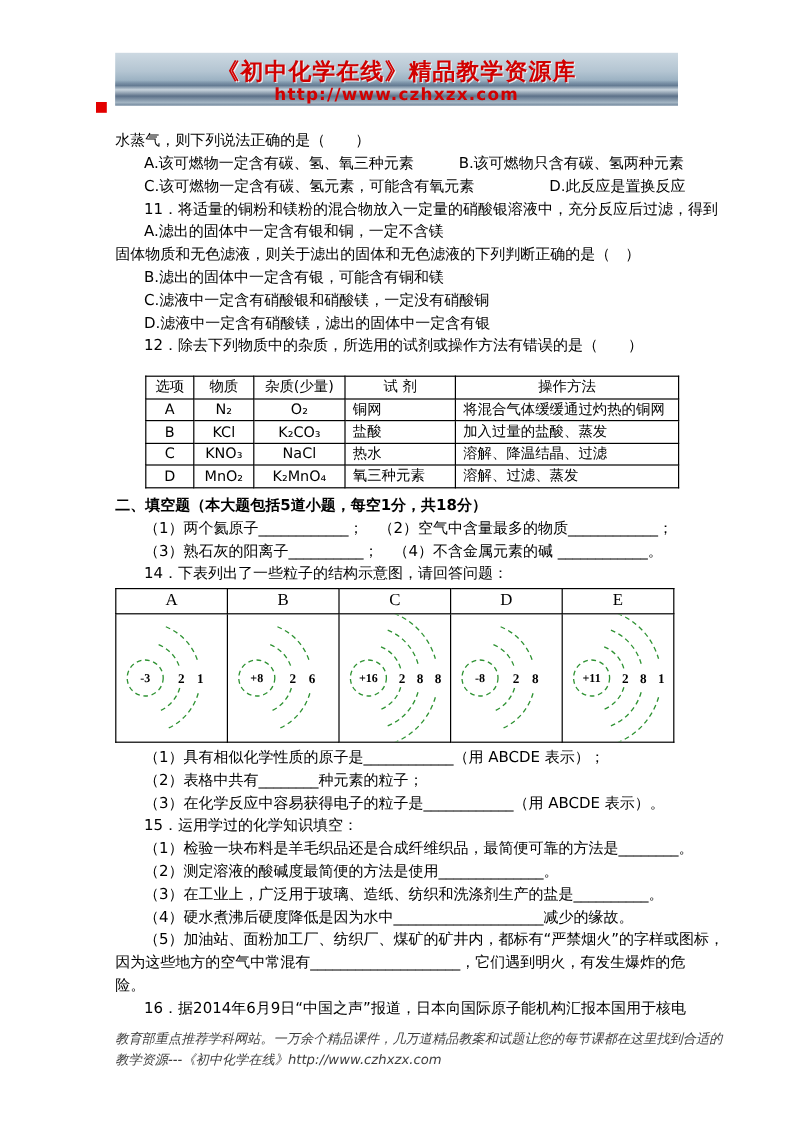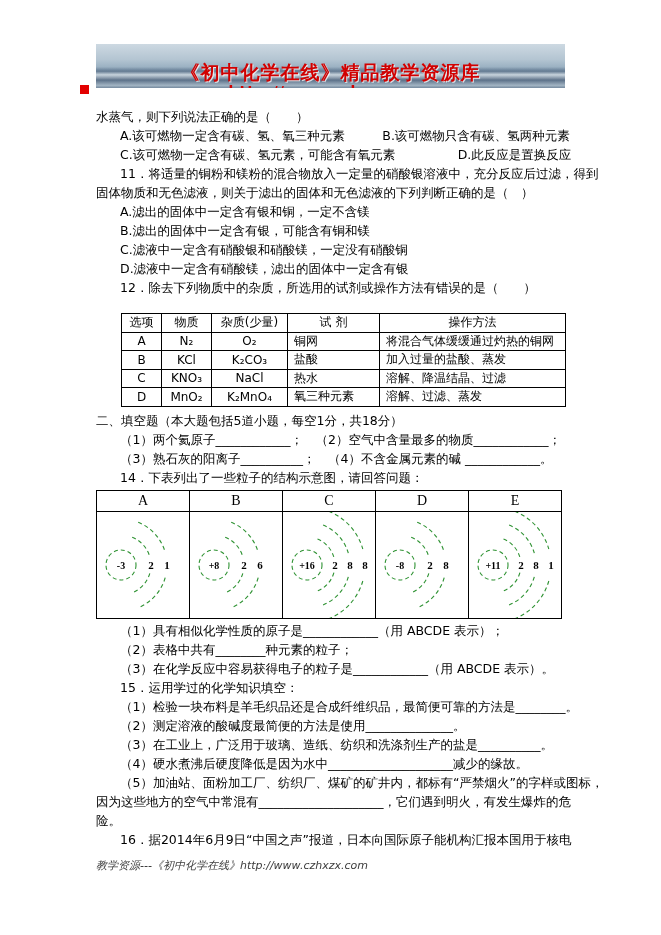--- a/index.html
+++ b/index.html
@@ -12,35 +12,35 @@
   
   .banner{
     position:absolute;left:96px;top:44px;width:469px;height:44px;
     background:
       linear-gradient(180deg, rgba(255,255,255,0) 52%, rgba(52,74,104,0.50) 62%,
         rgba(235,240,244,0.55) 70%, rgba(38,60,92,0.55) 82%, rgba(170,186,200,0.65) 94%, rgba(90,110,135,0.5) 100%),
       linear-gradient(180deg,#cdd9e2 0%, #b4c5d2 35%, #93abbd 58%, #a2b4c2 78%, #8ea4b4 100%);
     overflow:hidden;
   }
   .banner-title{
-    margin-top:17px;text-align:center;font-size:19px;font-weight:bold;color:#d10000;
+    margin-top:5px;text-align:center;font-size:19px;font-weight:bold;color:#d10000;
     letter-spacing:1px;line-height:23px;text-shadow:1px 1px 0 rgba(255,255,255,0.75);
     font-family:"DejaVu Serif","Liberation Serif",serif;white-space:nowrap;
   }
   .banner-url{
     text-align:center;font-size:14px;font-weight:bold;color:#d10000;line-height:15px;
     letter-spacing:1px;white-space:nowrap;
   }
   .red-marker{position:absolute;left:80px;top:85px;width:9px;height:9px;background:#e30000;}
 
   
   .content{position:absolute;left:96px;top:107px;width:478px;}
   .line{font-size:12.5px;line-height:19px;white-space:nowrap;}
   .ind{padding-left:24px;}
-  .bold{font-weight:normal;}
+  .bold{font-weight:bold;}
 
   
   table{border-collapse:collapse;}
   .t1{margin:16px 0 4px 25px;table-layout:fixed;}
   .t1 th,.t1 td{
     border:1px solid #000;font-size:12px;font-weight:normal;height:17.5px;
     padding:0 3px;text-align:center;overflow:hidden;white-space:nowrap;
   }
   .t1 td.al,.t1 th.al{text-align:left;padding-left:6px;}
 
@@ -71,22 +71,22 @@
     <div class="banner-title">《初中化学在线》精品教学资源库</div>
     <div class="banner-url">http://www.czhxzx.com</div>
   </div>
 
   <div class="content">
     <div id="sec1">
         <div class="line">水蒸气，则下列说法正确的是（　　）</div>
         <div class="line ind">A.该可燃物一定含有碳、氢、氧三种元素　　　B.该可燃物只含有碳、氢两种元素</div>
         <div class="line ind">C.该可燃物一定含有碳、氢元素，可能含有氧元素　　　　　D.此反应是置换反应</div>
         <div class="line ind">11．将适量的铜粉和镁粉的混合物放入一定量的硝酸银溶液中，充分反应后过滤，得到</div>
+        <div class="line ind">A.滤出的固体中一定含有银和铜，一定不含镁</div>
         <div class="line">固体物质和无色滤液，则关于滤出的固体和无色滤液的下列判断正确的是（　）</div>
-        <div class="line ind">A.滤出的固体中一定含有银和铜，一定不含镁</div>
         <div class="line ind">B.滤出的固体中一定含有银，可能含有铜和镁</div>
         <div class="line ind">C.滤液中一定含有硝酸银和硝酸镁，一定没有硝酸铜</div>
         <div class="line ind">D.滤液中一定含有硝酸镁，滤出的固体中一定含有银</div>
         <div class="line ind">12．除去下列物质中的杂质，所选用的试剂或操作方法有错误的是（　　）</div>
       </div>
 
     <table class="t1">
       <colgroup>
         <col style="width:40px">
           <col style="width:50px">
@@ -241,18 +241,19 @@
         <div class="line ind">（3）在工业上，广泛用于玻璃、造纸、纺织和洗涤剂生产的盐是__________。</div>
         <div class="line ind">（4）硬水煮沸后硬度降低是因为水中____________________减少的缘故。</div>
         <div class="line ind">（5）加油站、面粉加工厂、纺织厂、煤矿的矿井内，都标有“严禁烟火”的字样或图标，</div>
         <div class="line">因为这些地方的空气中常混有____________________，它们遇到明火，有发生爆炸的危</div>
         <div class="line">险。</div>
         <div class="line ind">16．据2014年6月9日“中国之声”报道，日本向国际原子能机构汇报本国用于核电</div>
       </div>
   </div>
 
   <div class="footer">
+    <div>教育部重点推荐学科网站。一万余个精品课件，几万道精品教案和试题让您的每节课都在这里找到合适的</div>
     <div>
       <span>教学资源---《初中化学在线》</span><span class="url">http://www.czhxzx.com</span>
     </div>
   </div>
 
 </div>
 
 </body></html>

